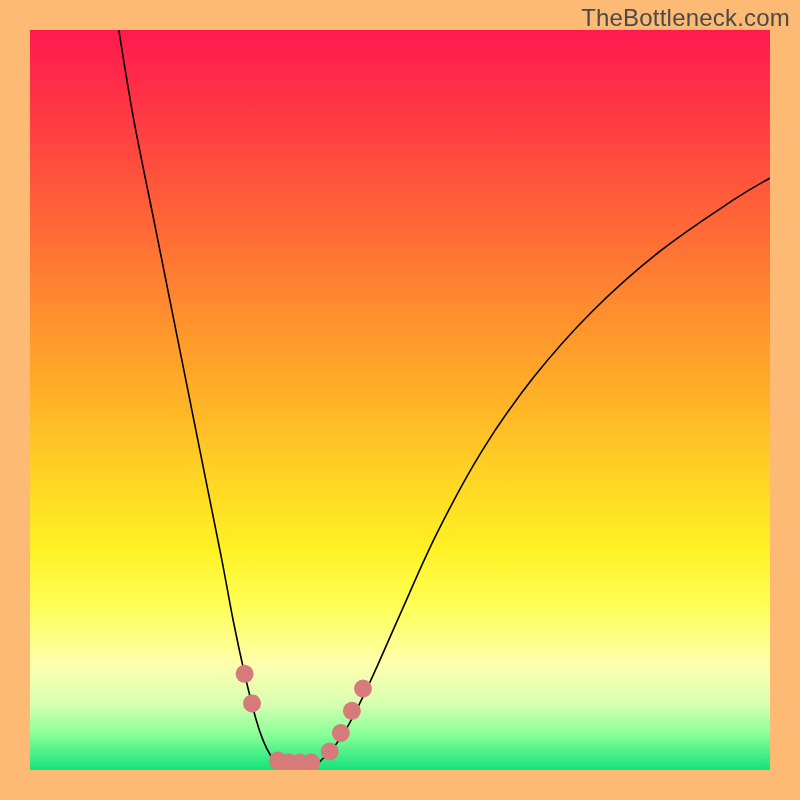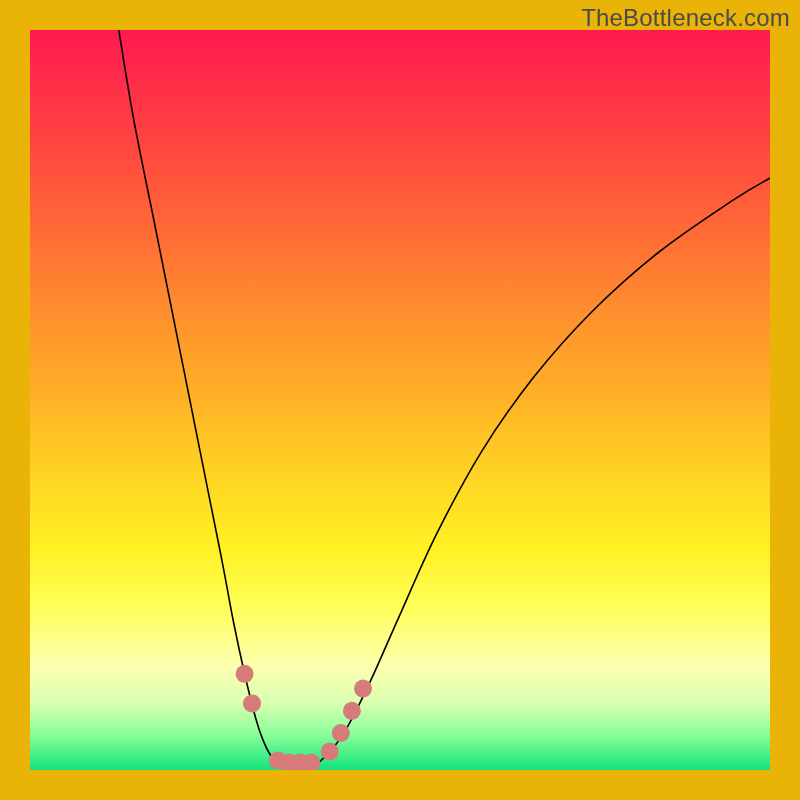--- a/index.html
+++ b/index.html
@@ -8,21 +8,21 @@
     width: 800px;
     height: 800px;
     overflow: hidden;
     background: #000;
     font-family: Arial, Helvetica, sans-serif;
   }
   .frame {
     position: relative;
     width: 800px;
     height: 800px;
-    background: #eab308;
+    background: #fdba74;
   }
   .watermark {
     position: absolute;
     top: 4px;
     right: 10px;
     color: #4a4a4a;
     font-size: 24px;
     font-weight: 500;
     letter-spacing: 0.2px;
     z-index: 10;

